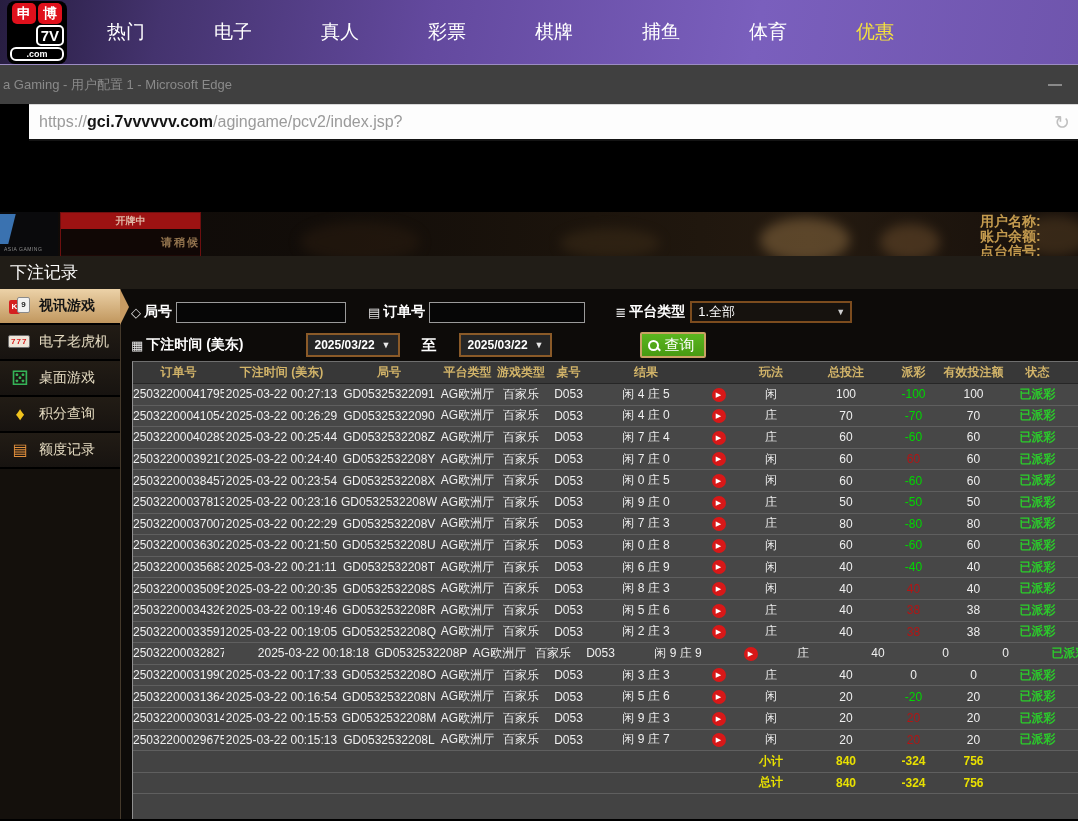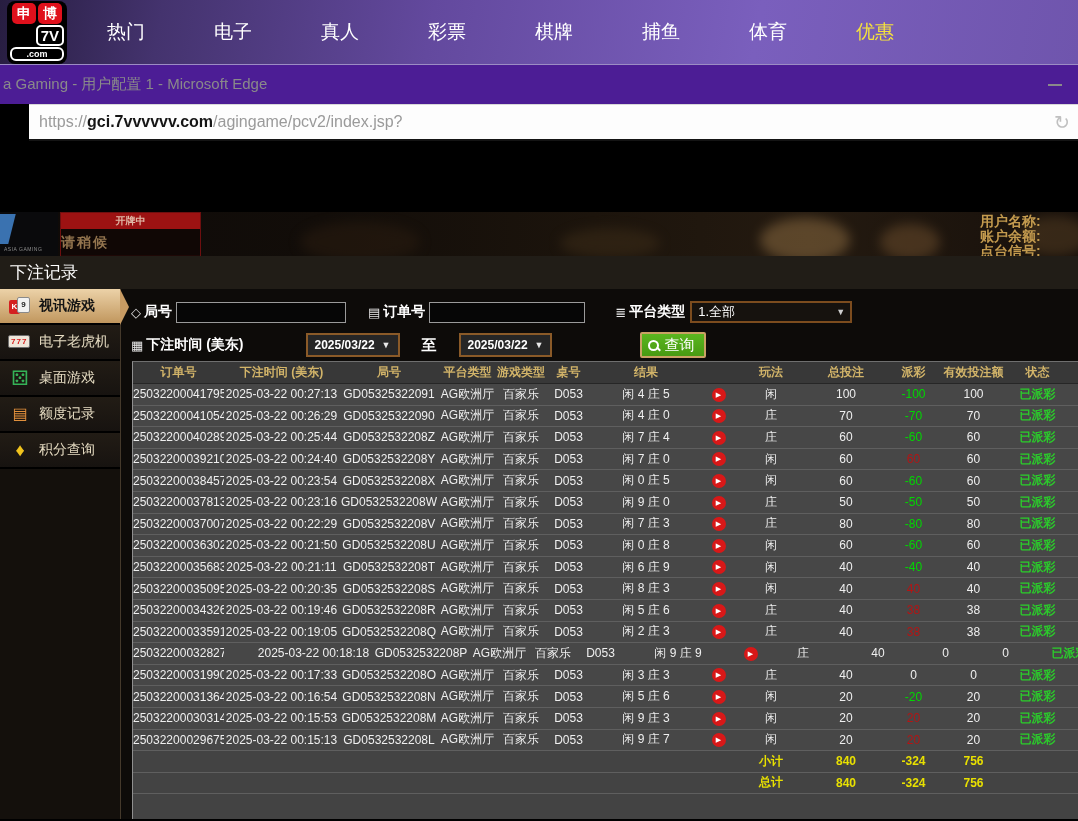--- a/index.html
+++ b/index.html
@@ -16,41 +16,41 @@
   .logo-main { display:flex; gap:1px; justify-content:flex-end; margin-top:1px; }
   .logo-main span { border:2px solid #fff; border-radius:5px; background:#000; color:#fff;
     font-weight:bold; font-size:15px; line-height:17px; padding:0 3px; }
   .logo-suffix { border:2px solid #fff; border-radius:6px; background:#000; color:#fff;
     font-weight:bold; font-size:9px; text-align:center; margin-top:1px; line-height:10px; }
   .nav-items { display:flex; gap:69px; margin-left:40px; }
   .nav-item { color:#fff; font-size:19px; cursor:pointer; }
   .nav-item.highlight { color:#f5e13d; }
 
   
-  .titlebar { height:40px; background:#4c1d95; border-top:1px solid #9c8cc4;
-    display:flex; align-items:center; color:#8a8a8a; font-size:15px; padding-left:3px; position:relative; }
+  .titlebar { height:40px; background:#404040; border-top:1px solid #9c8cc4;
+    display:flex; align-items:center; color:#8a8a8a; font-size:13px; padding-left:3px; position:relative; }
   .minimize-btn { position:absolute; right:16px; top:19px; width:14px; height:2px; background:#8a8a8a; cursor:pointer; }
   .urlbar { height:37px; background:#fdfdfd; display:flex; align-items:center;
     font-size:16px; padding-left:10px; color:#9a9a9a; border-top:1px solid #d8d8d8; border-bottom:2px solid #141414;margin-left:29px; }
   .url-domain { color:#151515; font-weight:bold; }
   .refresh-icon { margin-left:auto; margin-right:8px; color:#c0c0c0; font-size:19px; cursor:pointer; }
 
   .blackstrip { height:71px; background:#000; }
 
   
   .casino { height:44px; position:relative; overflow:hidden;
     background:linear-gradient(90deg,#0e0a08 0%,#120d09 30%,#1c140c 55%,#241a10 75%,#17100b 100%); }
   .blob { position:absolute; border-radius:50%; filter:blur(6px); opacity:.55; }
   .asia-frag { position:absolute; left:0; top:0; width:58px; height:44px; background:#0a0a0c; }
   .asia-shape { position:absolute; left:-6px; top:2px; width:18px; height:30px; background:#3a72b0; transform:skewX(-14deg); }
   .asia-text { position:absolute; left:4px; bottom:4px; font-size:5px; color:#8d8d8d; letter-spacing:.5px; }
   .deal-panel { position:absolute; left:60px; top:0; width:141px; height:44px; border:1px solid #6e0f0f; }
   .deal-head { height:16px; background:#9c1212; color:#e0b8a6; font-size:10px; text-align:center; line-height:16px; font-weight:bold; }
-  .deal-body { height:27px; background:rgba(16,7,5,.85); color:#93744e; font-size:14px; font-weight:bold;
-    text-align:left; line-height:26px; letter-spacing:2px; }
+  .deal-body { height:27px; background:rgba(16,7,5,.85); color:#93744e; font-size:11px; font-weight:bold;
+    text-align:right; line-height:26px; letter-spacing:2px; }
   .account-col { position:absolute; right:0; top:2px; width:98px; color:#c39a4e; font-size:14px;
     font-weight:bold; line-height:15px; }
 
   
   .pagebar { height:33px; background:#211d17; color:#fff; font-size:17px;
     display:flex; align-items:center; padding-left:10px; }
 
   
   .bodyarea { height:530px; background:#0d0b09; display:flex; }
   .sidebar { width:121px; flex:none; background:#14100c; border-right:1px solid #44392b; }
@@ -188,26 +188,26 @@
       </div>
       <div class="side-item">
         <span class="sicon slot-icon"></span>
         <span>电子老虎机</span>
       </div>
       <div class="side-item">
         <span class="sicon dice-icon"></span>
         <span>桌面游戏</span>
       </div>
       <div class="side-item">
+        <span class="sicon diamond-icon"></span>
+        <span>积分查询</span>
+      </div>
+      <div class="side-item">
         <span class="sicon document-icon"></span>
         <span>额度记录</span>
-      </div>
-      <div class="side-item">
-        <span class="sicon diamond-icon"></span>
-        <span>积分查询</span>
       </div>
     </div>
 
   <div class="main">
     <div class="filters">
       <div class="frow frow1">
         <span class="ficon">◇</span>
         <span class="flabel">局号</span>
         <input class="txt-input" value="" style="">
         <div class="grp2">

